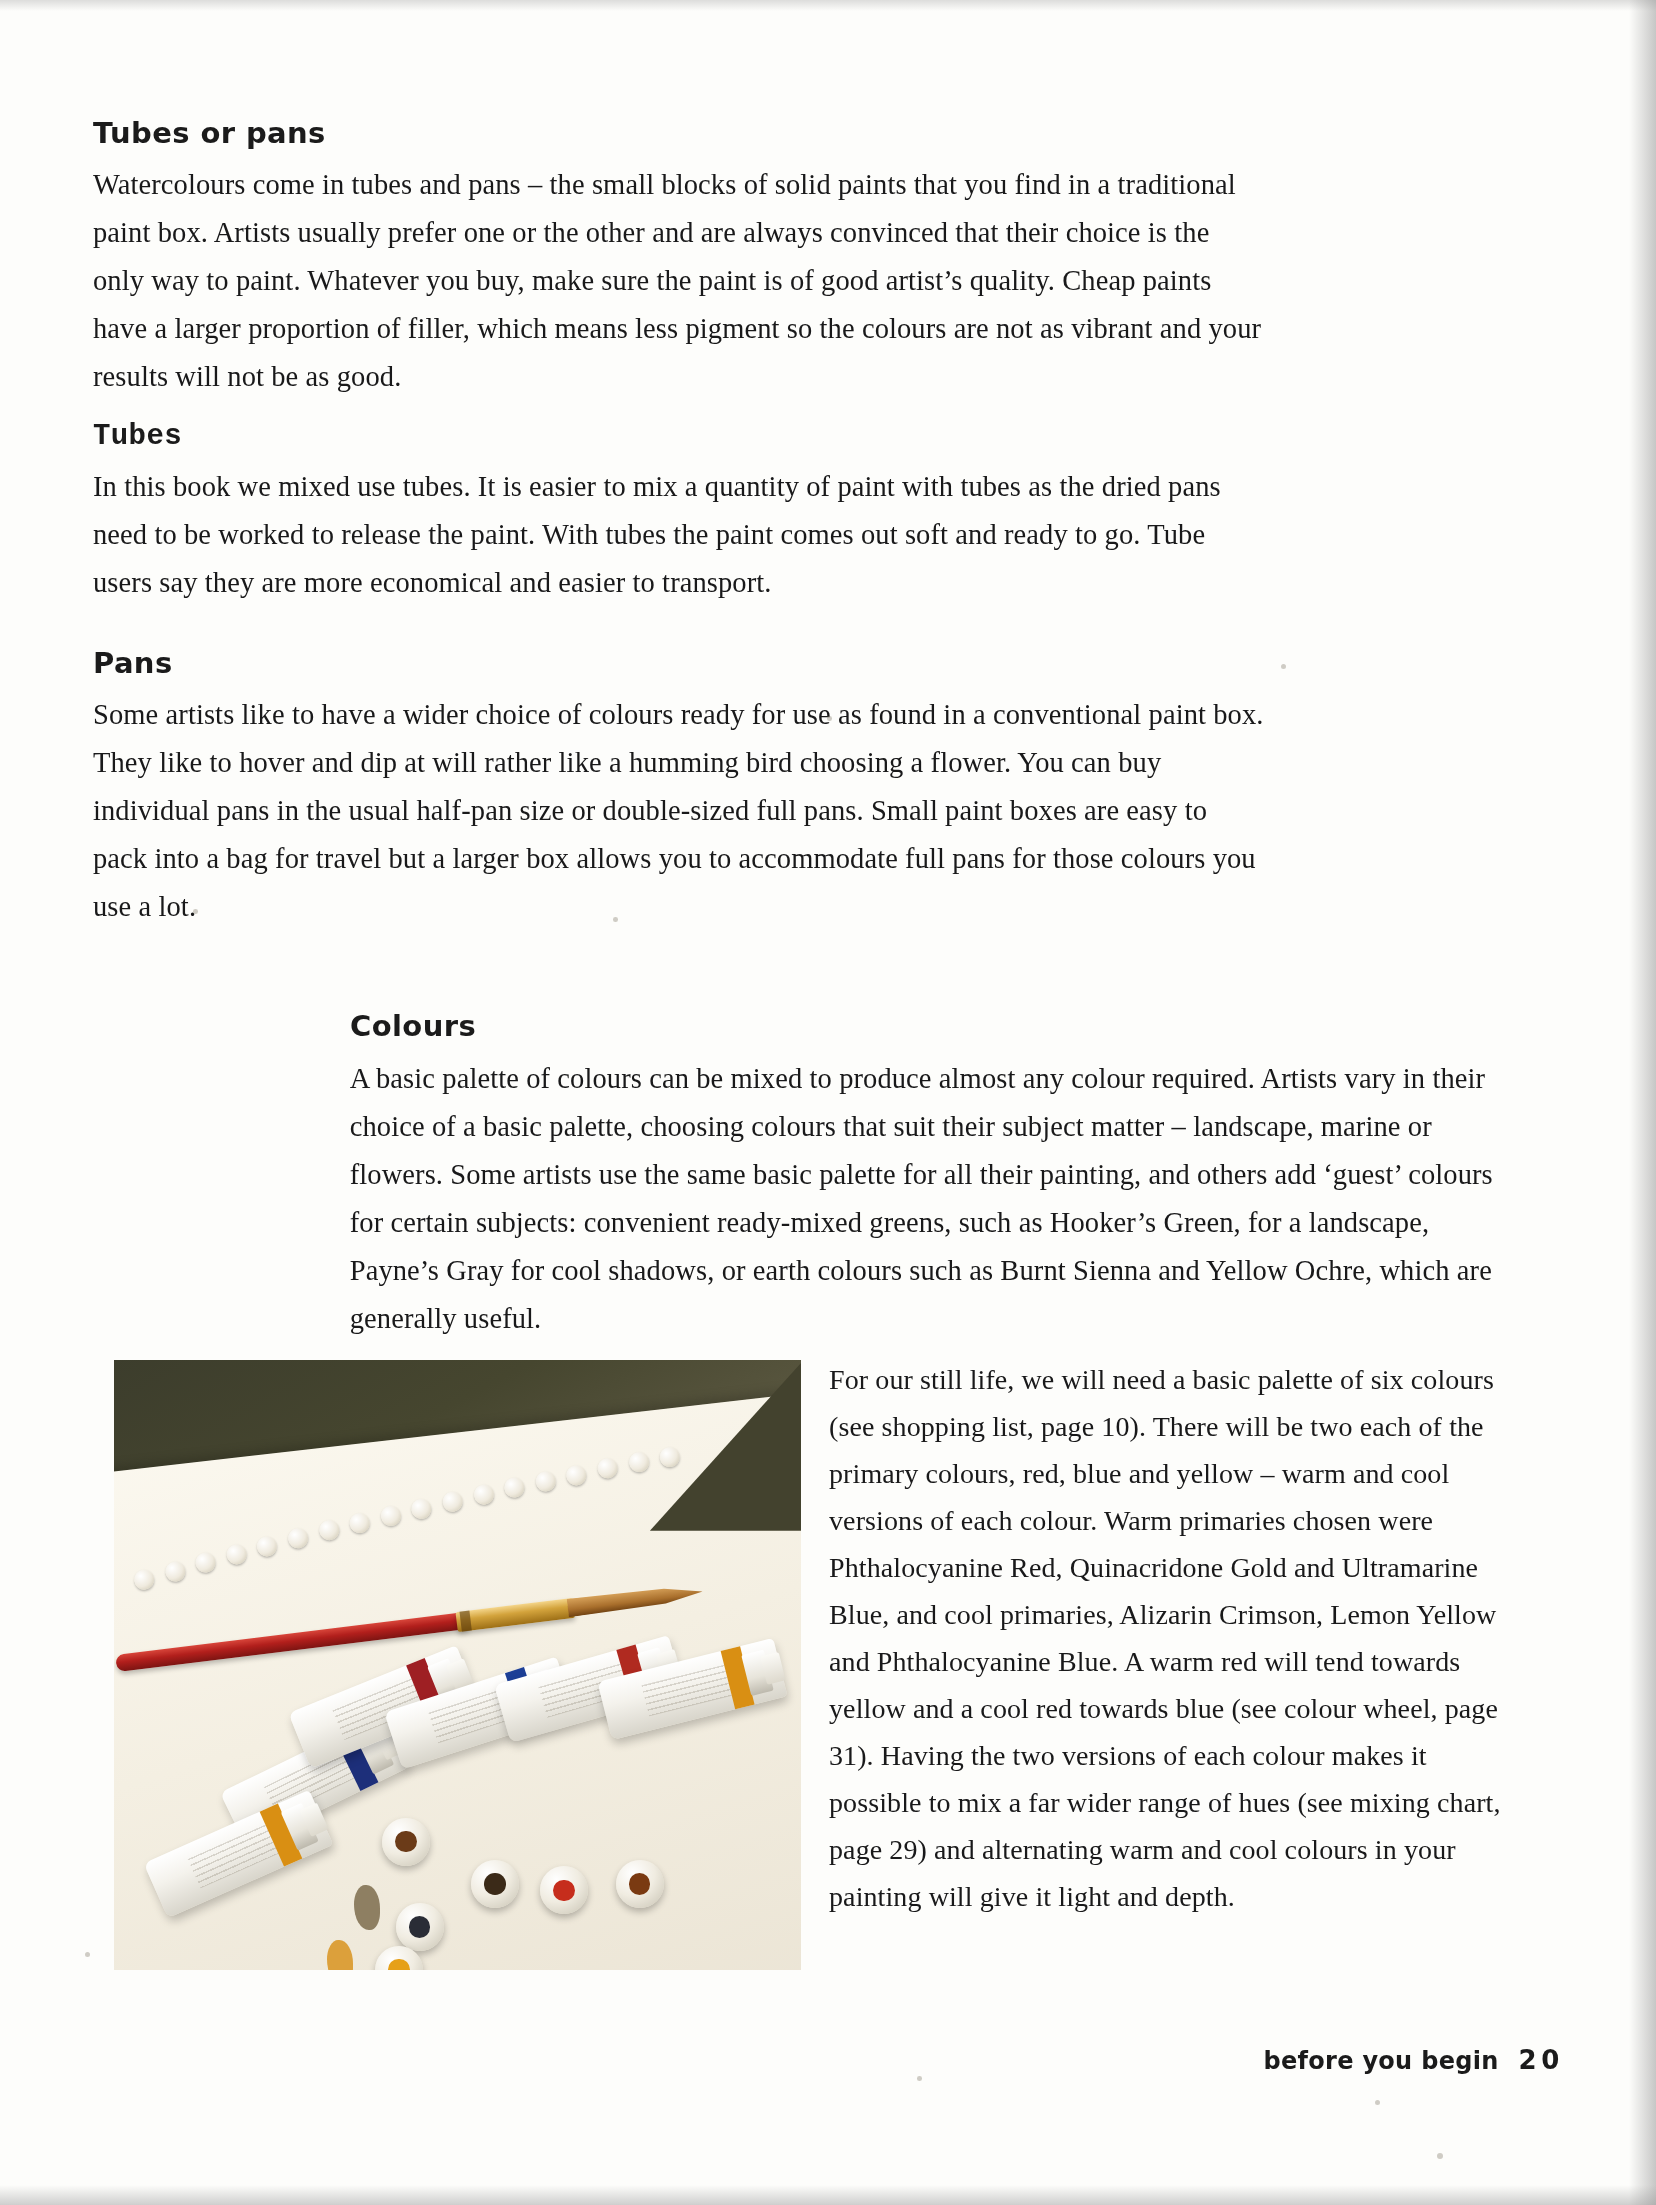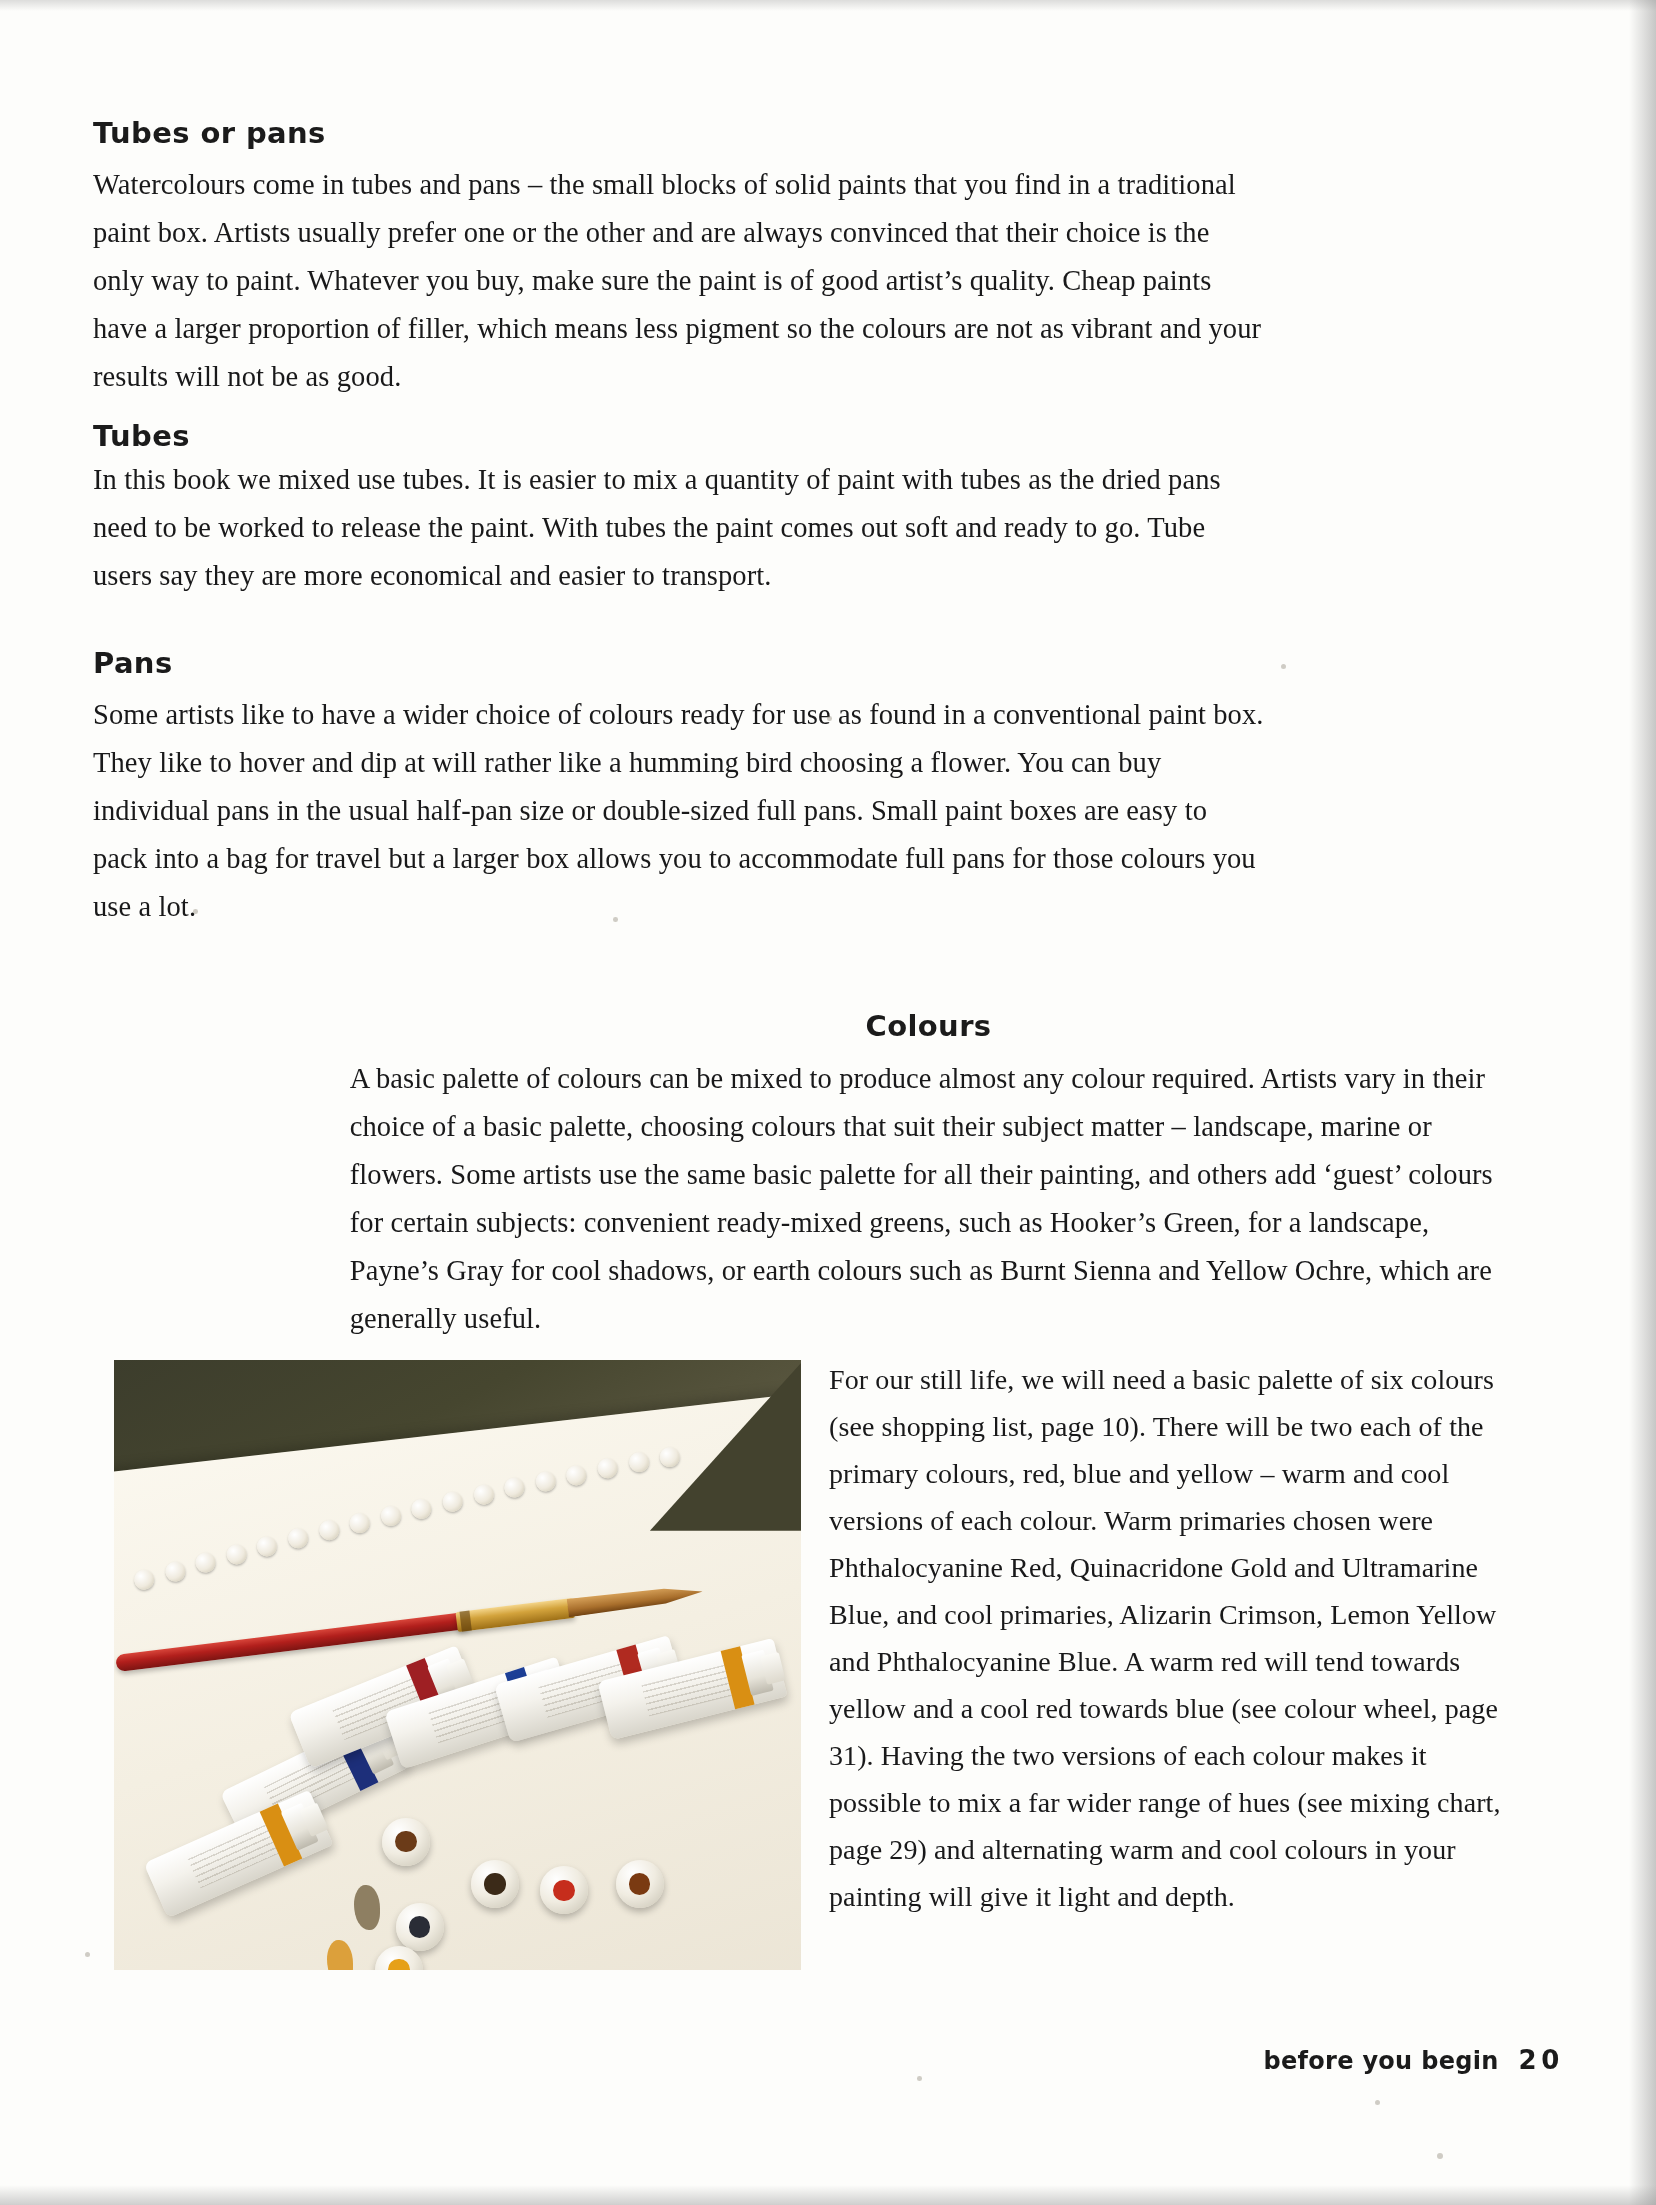--- a/index.html
+++ b/index.html
@@ -68,27 +68,27 @@
     letter-spacing: 0.1px;
   }
 
   
   .blk { position: absolute; }
 
   #blk-tubes-or-pans { left: 93px; top: 118px; width: 1173px; }
   #blk-tubes-or-pans .sec-head { margin-bottom: 10.8px; }
 
   #blk-tubes { left: 93px; top: 421px; width: 1173px; }
-  #blk-tubes .sec-head { margin-bottom: 3px; }
+  #blk-tubes .sec-head { margin-bottom: 10px; font-family: Liberation Mono, monospace; }
 
   #blk-pans { left: 93px; top: 648px; width: 1173px; }
   #blk-pans .sec-head { margin-bottom: 10.8px; }
 
   #blk-colours { left: 342px; top: 1011px; width: 1165px; }
-  #blk-colours .sec-head { margin-bottom: 12.3px; margin-left: 8px; text-align: center; }
+  #blk-colours .sec-head { margin-bottom: 12.3px; margin-left: 8px; }
   #blk-colours .body { margin-left: 7.7px; }
 
   
   #photo-wrap {
     left: 114px;
     top: 1360px;
     width: 687px;
     height: 610px;
   }
   .photo {

